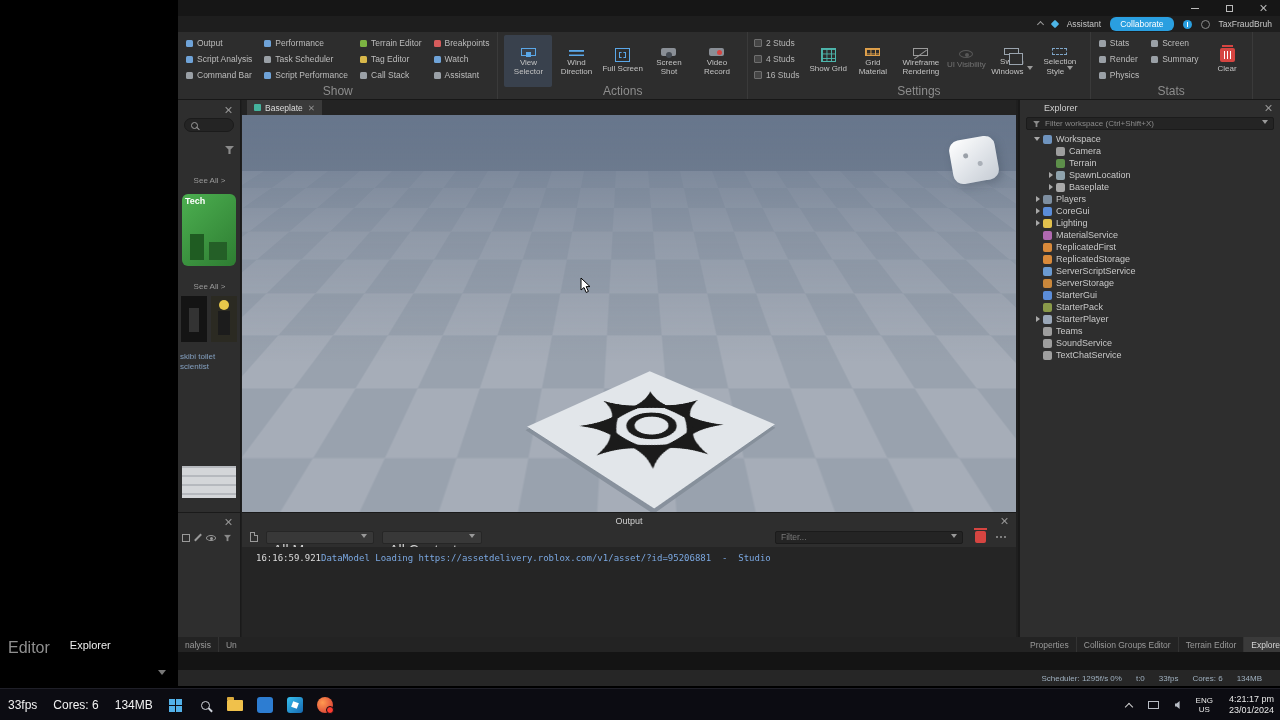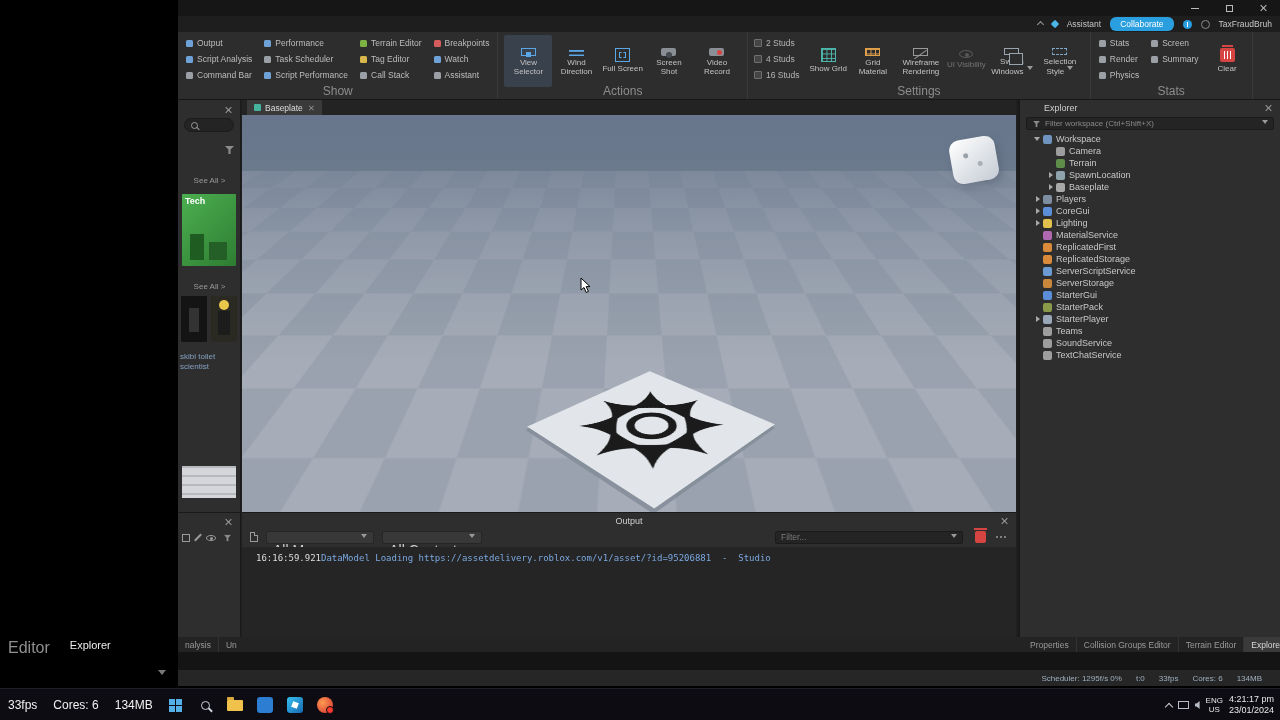--- a/index.html
+++ b/index.html
@@ -91,21 +91,21 @@
   .funnel { width:9px; height:8px; background:#8a8a8a; clip-path:polygon(0 0,100% 0,62% 45%,62% 100%,38% 100%,38% 45%); }
   .caret-d { border:3px solid transparent; border-top:4px solid #9a9a9a; width:0; height:0; }
 
   
   .toolbox { position:absolute; left:0; top:100px; width:63px; height:412px; background:#2e2e2e; border-right:1px solid #1a1a1a; overflow:hidden; }
   .tb-close { position:absolute; right:8px; top:6px; }
   .search-pill { position:absolute; left:6px; top:18px; width:50px; height:14px; background:#242424; border:1px solid #1b1b1b; border-radius:8px; display:flex; align-items:center; padding-left:18px; }
   .filter-row { position:absolute; left:6px; top:46px; width:50px; display:flex; justify-content:flex-end; }
   .seeall { position:absolute; left:0; width:63px; text-align:center; font-size:8px; color:#9a9a9a; }
   .sa1 { top:76px; } .sa2 { top:182px; }
-  .tech-card { position:absolute; left:4px; top:94px; width:54px; height:72px; border-radius:1px;
+  .tech-card { position:absolute; left:4px; top:94px; width:54px; height:72px; border-radius:6px;
     background:linear-gradient(135deg,#4caf50,#2e7d32); overflow:hidden; }
   .tech-card .lbl { position:absolute; left:3px; top:2px; font-size:9px; font-weight:bold; color:#fff; }
   .tech-card::before { content:""; position:absolute; left:8px; bottom:6px; width:14px; height:26px; background:#1f5c22; }
   .tech-card::after { content:""; position:absolute; right:9px; bottom:6px; width:18px; height:18px; background:#245f27; }
   .thumbrow { position:absolute; left:3px; top:196px; display:flex; gap:4px; }
   .thumb1 { width:26px; height:46px; background:#141414; position:relative; }
   .thumb1::after { content:""; position:absolute; left:8px; top:12px; width:10px; height:24px; background:#333; }
   .thumb2 { width:26px; height:46px; background:#2b2a22; position:relative; }
   .thumb2::before { content:""; position:absolute; left:8px; top:4px; width:10px; height:10px; border-radius:50%; background:#e8c84a; }
   .thumb2::after { content:""; position:absolute; left:7px; top:15px; width:12px; height:24px; background:#1c1c1c; }
@@ -207,21 +207,21 @@
   .win-logo i { background:#53b1e8; }
   .search-g { width:9px; height:9px; border:1.5px solid #cfd3da; border-radius:50%; position:relative; }
   .search-g::after { content:""; position:absolute; width:5px; height:1.5px; background:#cfd3da; right:-4px; bottom:-2px; transform:rotate(45deg); }
   .folder { width:16px; height:11px; background:#f0c14b; border-radius:1px; position:relative; }
   .folder::before { content:""; position:absolute; left:0; top:-3px; width:7px; height:3px; background:#d9a93c; border-radius:1px 1px 0 0; }
   .blue-app { width:16px; height:16px; background:#2d7dd2; border-radius:3px; }
   .studio-app { width:16px; height:16px; border-radius:3px; background:linear-gradient(135deg,#37c0f0,#1668b0); position:relative; }
   .studio-app::after { content:""; position:absolute; left:5px; top:5px; width:6px; height:6px; background:#fff; transform:rotate(20deg); }
   .orange-app { width:16px; height:16px; border-radius:50%; background:radial-gradient(circle at 35% 35%, #ff9a50, #d32f2f); position:relative; }
   .orange-app::after { content:""; position:absolute; right:-1px; bottom:-1px; width:6px; height:6px; border-radius:50%; background:#ff3b30; border:1px solid #0c0c12; }
-  .tray { position:absolute; right:6px; top:0; height:32px; display:flex; align-items:center; gap:6px; }
+  .tray { position:absolute; right:6px; top:0; height:32px; display:flex; align-items:center; gap:16px; }
   .tray-chev { width:6px; height:6px; border-left:1.5px solid #cfcfcf; border-top:1.5px solid #cfcfcf; transform:rotate(45deg); margin-top:3px; }
   .tray-mon { width:11px; height:8px; border:1px solid #b8bcc4; }
   .spk { width:5px; height:8px; background:#b8bcc4; clip-path:polygon(0 30%,40% 30%,100% 0,100% 100%,40% 70%,0 70%); }
   .lang { text-align:center; font-size:8px; color:#e8e8e8; line-height:1.15; }
   .clock { text-align:right; font-size:9px; color:#e8e8e8; line-height:1.25; }
 </style>
 </head>
 <body>
 
 <div class="screen">

